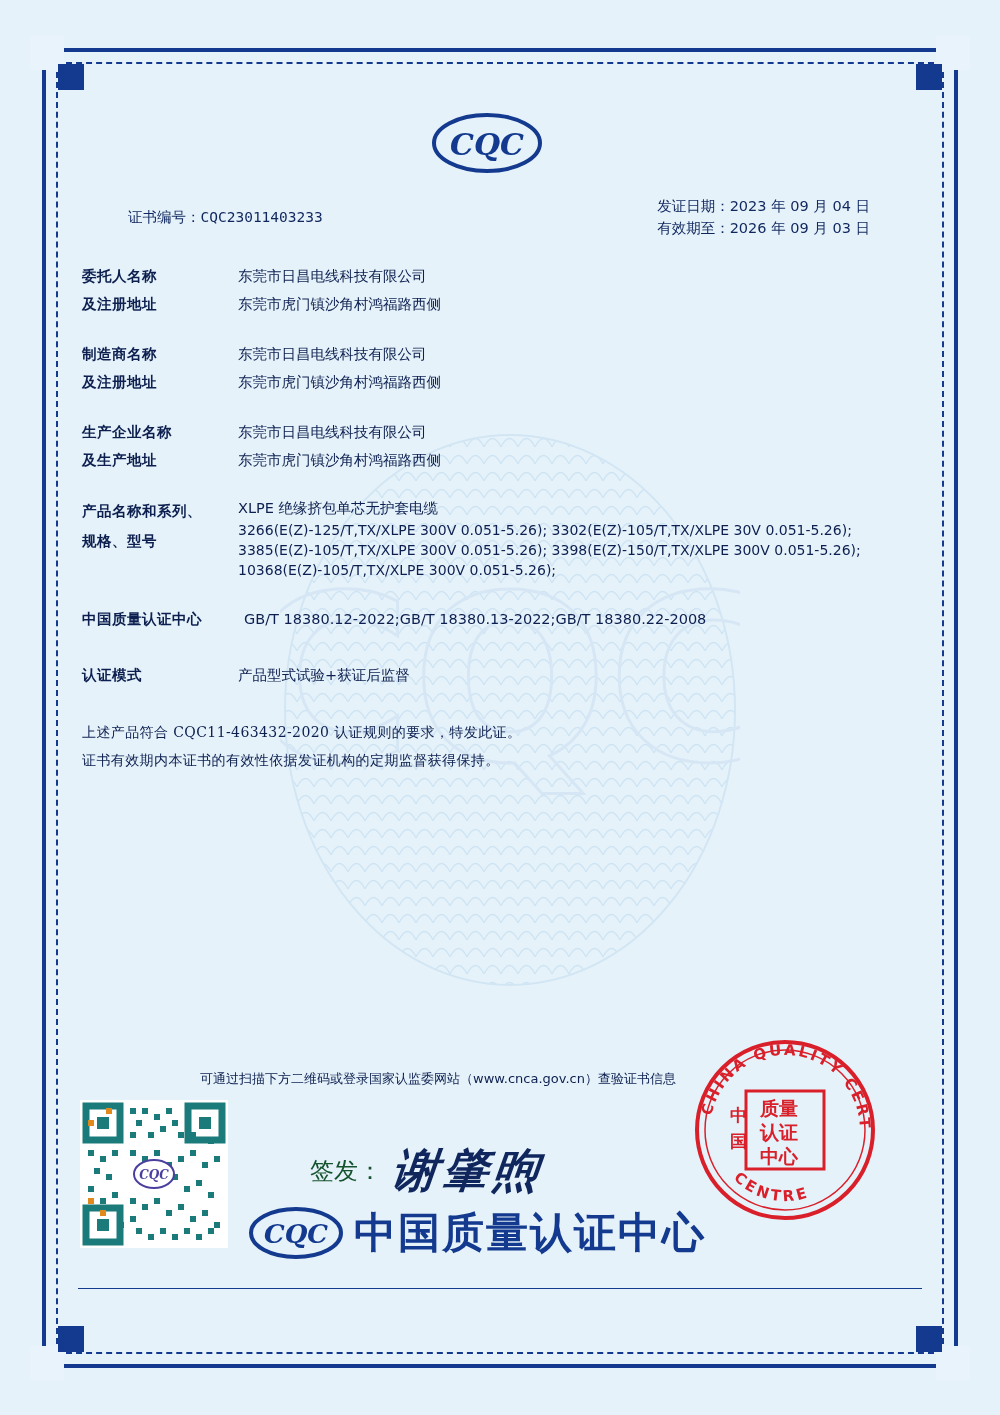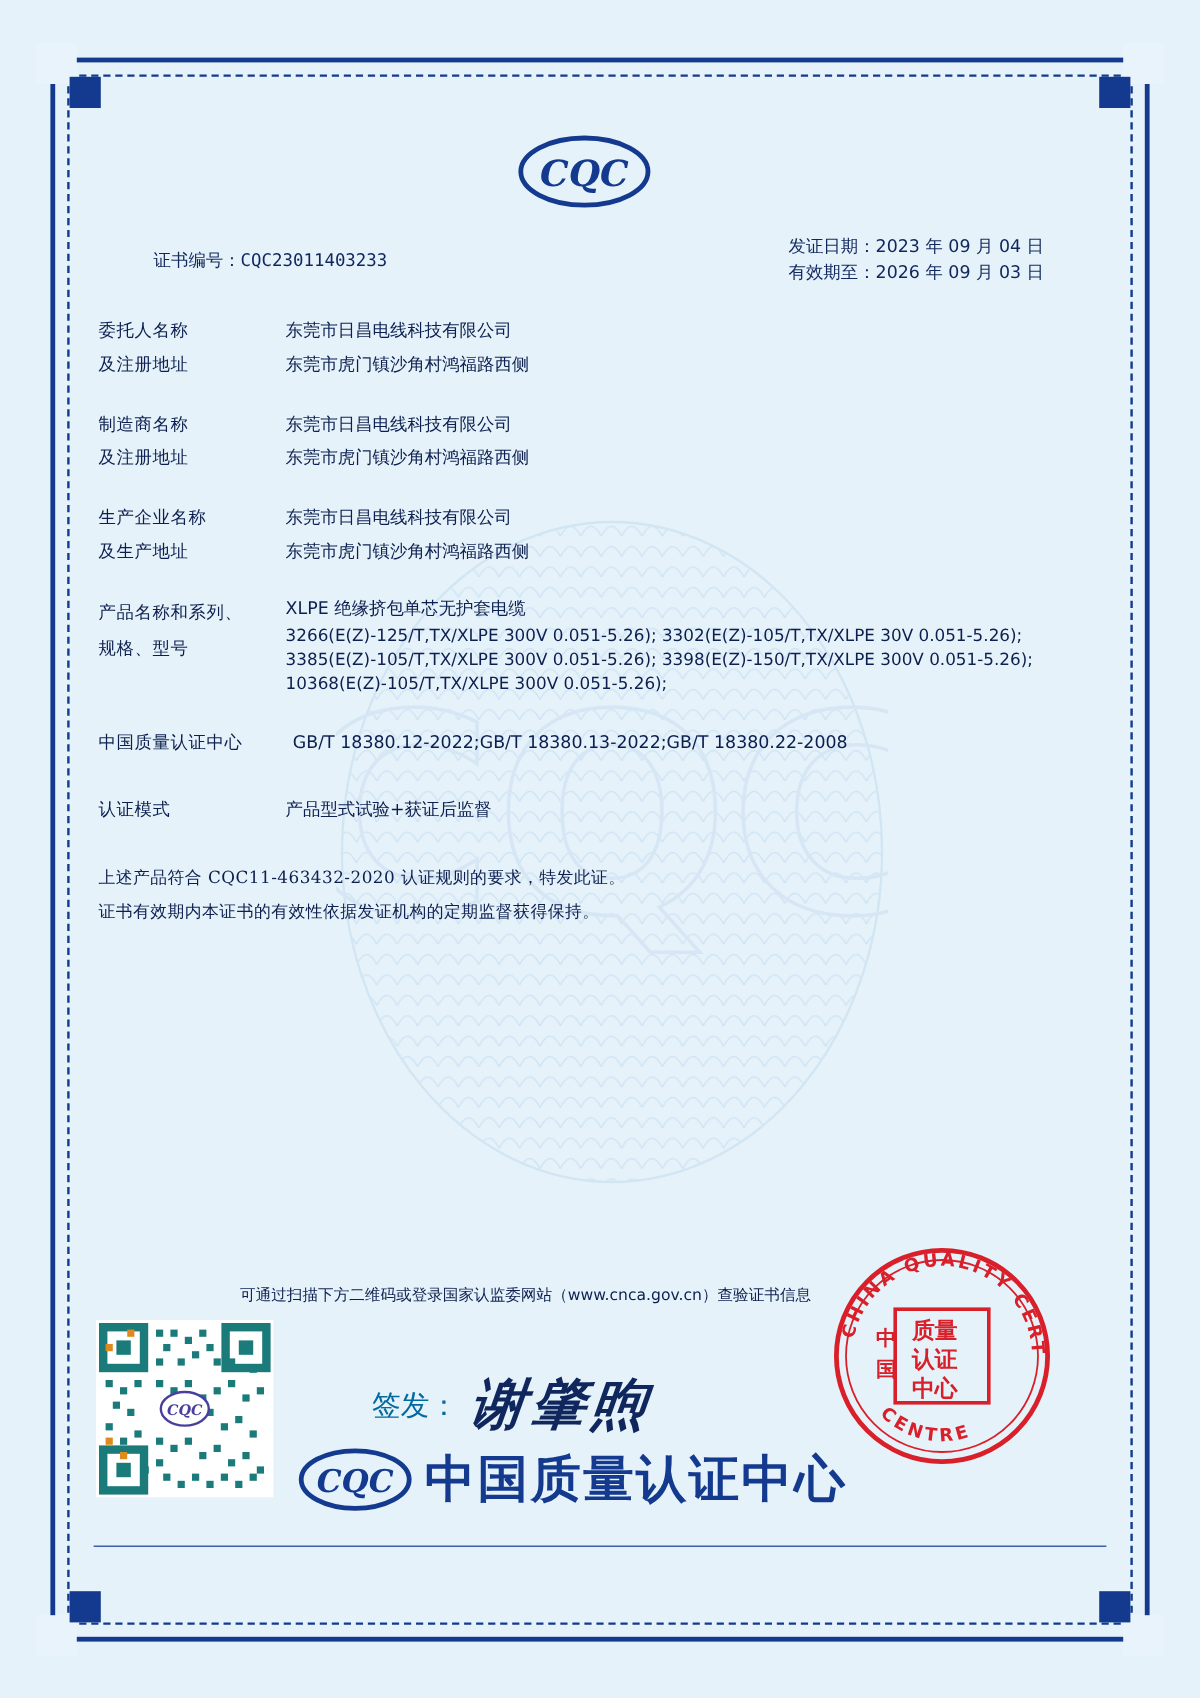--- a/index.html
+++ b/index.html
@@ -111,21 +111,21 @@
   }
   .field-block {
     margin-bottom: 22px;
     display: flex;
   }
   .f-label {
     width: 156px;
     flex: none;
     font-family: "DejaVu Sans", sans-serif;
     font-size: 14.5px;
-    font-weight: normal;
+    font-weight: bold;
     color: #0c1f4f;
     line-height: 26px;
     letter-spacing: 0.5px;
   }
   .f-label-wide {
     width: 150px;
   }
   .f-value {
     font-family: "DejaVu Sans", sans-serif;
     font-size: 14.5px;
@@ -172,21 +172,21 @@
   }
   .sign-row {
     position: absolute;
     left: 310px; top: 1140px;
     display: flex;
     align-items: center;
   }
   .sign-label {
     font-family: "DejaVu Sans", sans-serif;
     font-size: 24px;
-    color: #0369a1;
+    color: #14532d;
     margin-right: 10px;
   }
   .signature {
     font-family: "DejaVu Serif", serif;
     font-size: 46px;
     color: #10275e;
     font-style: italic;
     font-weight: bold;
     letter-spacing: 4px;
     transform: skewX(-6deg);

